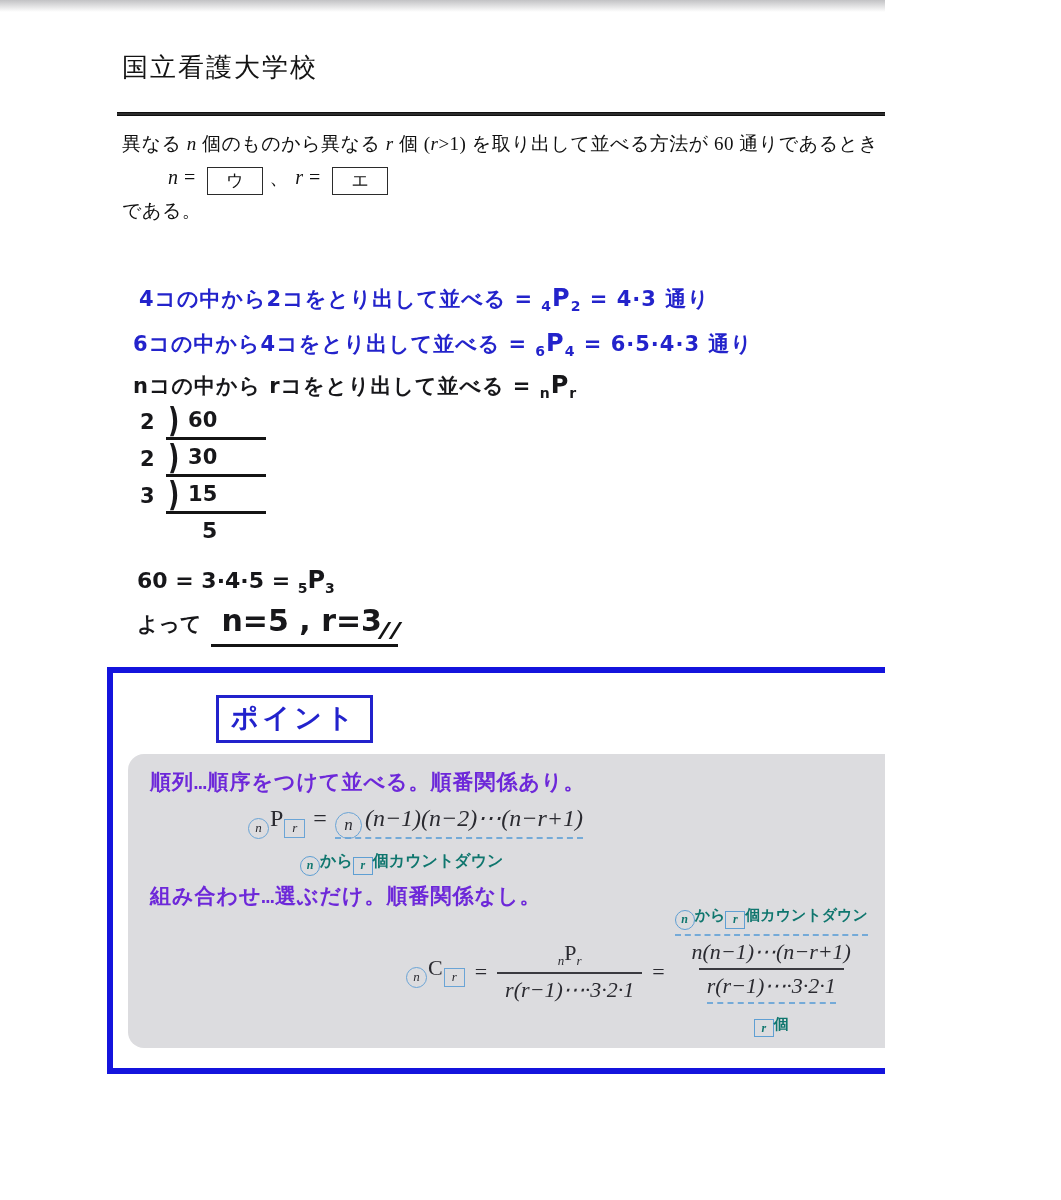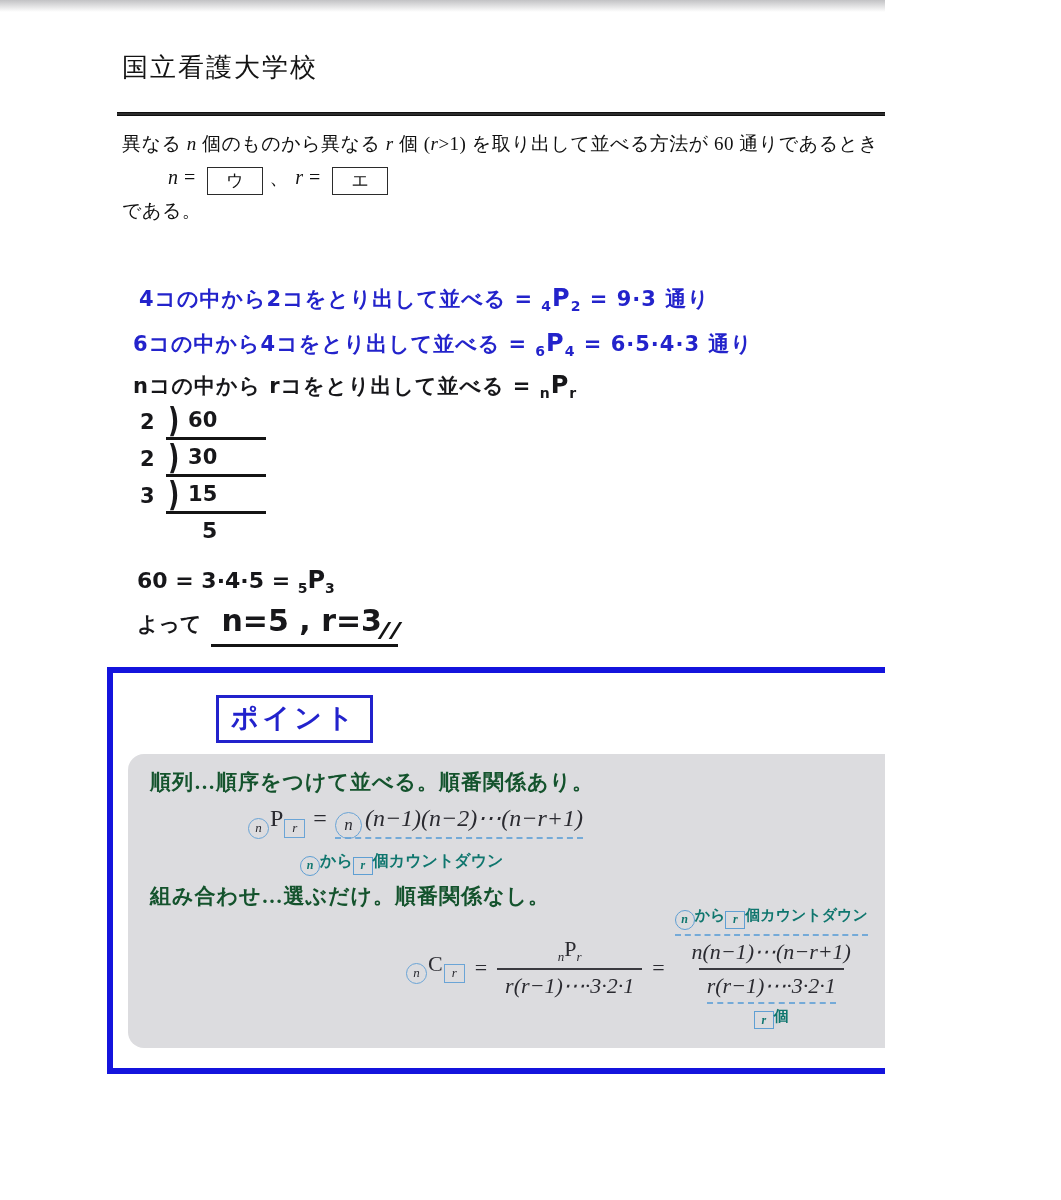--- a/index.html
+++ b/index.html
@@ -45,22 +45,22 @@
        padding:0 16px 6px 10px;margin-left:10px;font-size:30px;}
   .endmark{display:inline-block;width:8px;height:17px;border-left:3px solid #141414;
        border-right:3px solid #141414;transform:skewX(-32deg) translateY(8px);margin-left:-10px;}
   
   #point-box{left:107px;top:667px;width:836px;height:395px;border:6px solid #1414dd;background:#fff;}
   #point-label{position:absolute;left:86px;top:22px;border:3px solid #2222cc;color:#2222cc;
        font-family:"DejaVu Sans","Liberation Sans",sans-serif;font-weight:700;
        font-size:27px;letter-spacing:4px;padding:2px 12px 4px 12px;margin-left:17px;}
   #summary-panel{position:absolute;left:15px;top:81px;width:812px;height:294px;
        background:#dcdcdf;border-radius:16px;}
-  .tb-heading{position:absolute;font-family:Liberation Serif, serif;
-       font-weight:700;font-size:21px;color:#14532d;letter-spacing:1px;white-space:nowrap;}
+  .tb-heading{position:absolute;font-family:Liberation Mono, monospace;
+       font-weight:700;font-size:21px;color:#6d28d9;letter-spacing:1px;white-space:nowrap;}
   #perm-heading{left:22px;top:14px;}
   #comb-heading{left:22px;top:128px;}
   .formula{font-family:"Liberation Serif","DejaVu Serif",serif;color:#2a2a30;white-space:nowrap;}
   #perm-formula{position:absolute;left:120px;top:50px;font-size:24px;}
   .sub-circ{display:inline-flex;align-items:center;justify-content:center;width:19px;height:19px;
        border:1.5px solid #6aa4d6;border-radius:50%;font-size:13px;font-style:italic;
        vertical-align:-6px;margin-right:1px;}
   .sub-box{display:inline-flex;align-items:center;justify-content:center;min-width:15px;height:17px;
        border:1.5px solid #6aa4d6;font-size:13px;font-style:italic;vertical-align:-6px;
        margin-left:1px;padding:0 2px;}
@@ -78,21 +78,21 @@
        border:1.4px solid #5f9fd3;font-size:12px;font-style:italic;
        font-family:"Liberation Serif",serif;vertical-align:-3px;padding:0 2px;}
   #comb-formula{position:absolute;left:278px;top:152px;display:flex;align-items:center;
        gap:8px;font-size:22px;}
   .frac{display:inline-flex;flex-direction:column;align-items:center;}
   .frac .num{padding:0 8px 3px 8px;}
   .frac .den{border-top:2px solid #3a3a40;padding:3px 8px 0 8px;}
   .frac sub{font-size:13px;}
   .cap-top{font-size:15px;border-bottom:2px dashed #74aad8;padding-bottom:4px;margin-bottom:3px;}
   .den-dash{border-bottom:2px dashed #74aad8;padding-bottom:4px;}
-  .cap-bottom{font-size:15px;margin-top:8px;text-align:right;}
+  .cap-bottom{font-size:15px;margin-top:16px;text-align:right;}
   .eqsign{padding:0 2px;}
 </style>
 </head>
 <body>
 
 <div id="page">
 
   <div id="top-shade" class="abs"></div>
 
   <div id="school-title" class="abs">国立看護大学校</div>
@@ -107,21 +107,21 @@
     <span>=</span>
     <span class="ans-box">ウ</span><span>、</span>
     <span class="it">r</span>
     <span>=</span>
     <span class="ans-box">エ</span>
   </div>
 
   <div id="problem-line3" class="abs print">である。</div>
 
   <div id="hw-line1" class="abs hw blue">
-    <span>4コの中から2コをとり出して並べる = </span><sub>4</sub><span class="bigP">P</span><sub>2</sub><span> = 9·3 通り</span>
+    <span>4コの中から2コをとり出して並べる = </span><sub>4</sub><span class="bigP">P</span><sub>2</sub><span> = 4·3 通り</span>
   </div>
 
   <div id="hw-line2" class="abs hw blue">
     <span>6コの中から4コをとり出して並べる = </span><sub>6</sub><span class="bigP">P</span><sub>4</sub><span> = 6·5·4·3 通り</span>
   </div>
 
   <div id="hw-line3" class="abs hw black">
     <span>nコの中から rコをとり出して並べる = </span><sub>n</sub><span class="bigP">P</span><sub>r</sub>
   </div>
 

